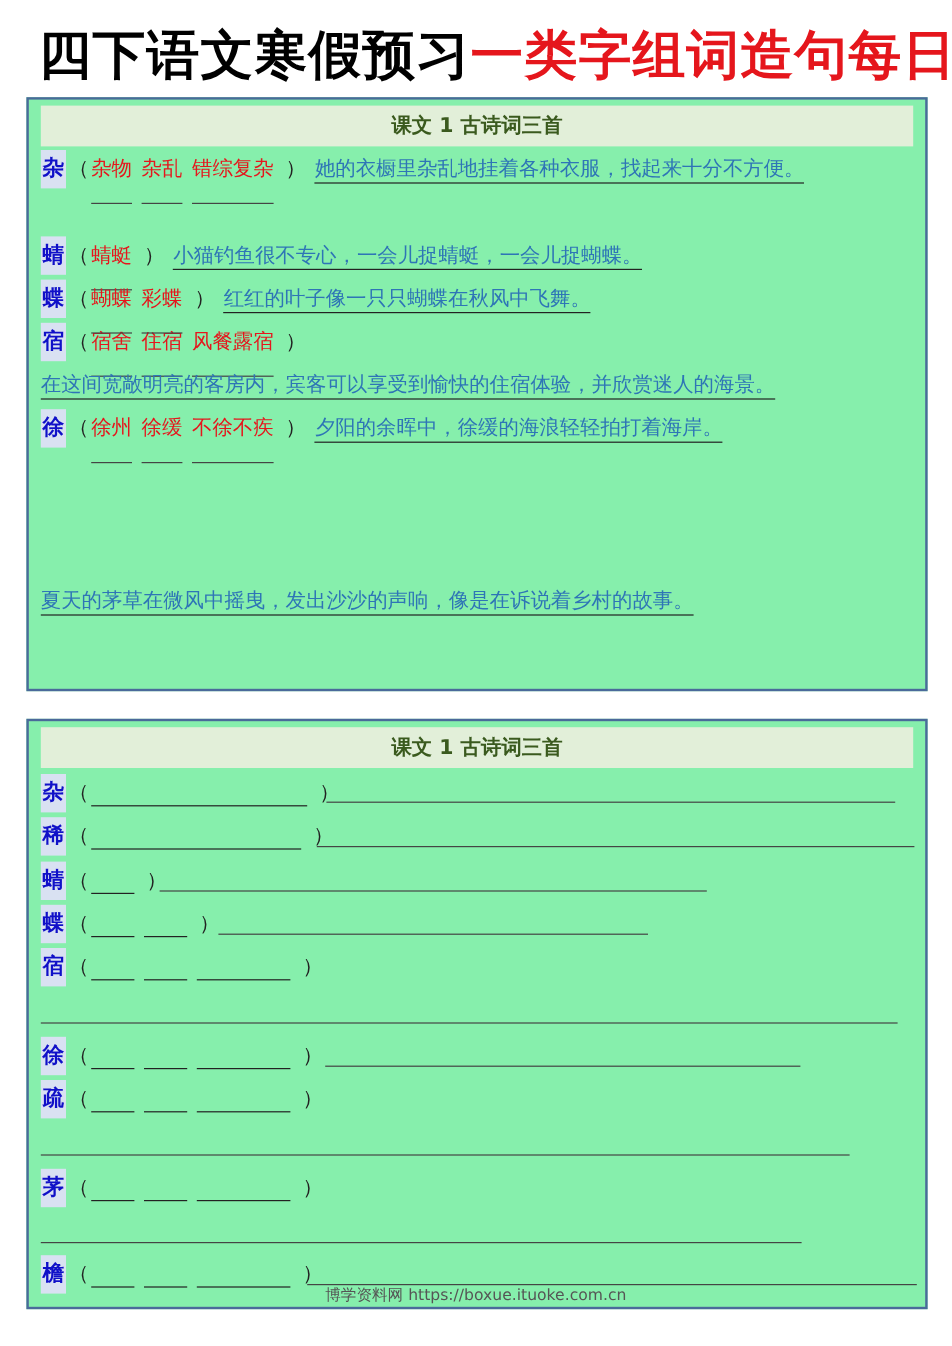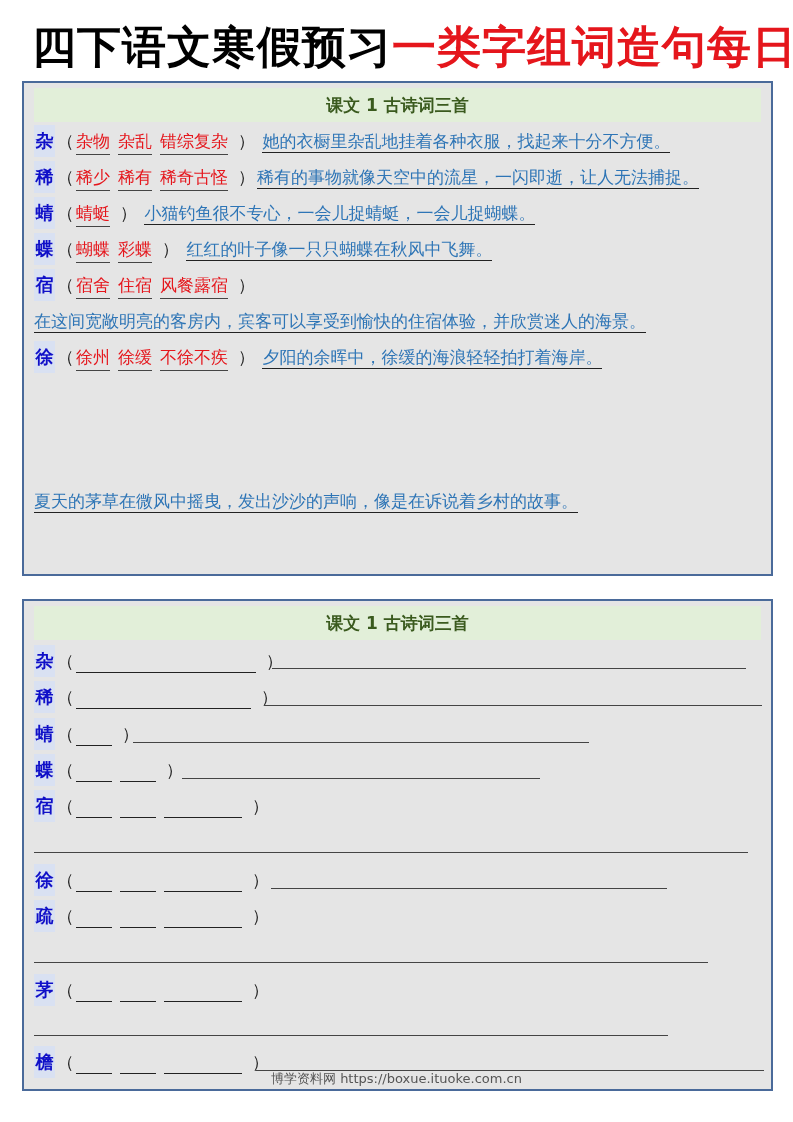--- a/index.html
+++ b/index.html
@@ -2,32 +2,32 @@
 <html><head>
 <meta charset="utf-8">
 <style>
   html, body { margin:0; padding:0; }
   body { width:793px; height:1122px; background:#ffffff; position:relative; overflow:hidden;
          font-family:"DejaVu Sans", sans-serif; }
   .title { position:absolute; left:32px; top:22px; height:50px; white-space:nowrap;
            font-family:"DejaVu Serif", serif; font-size:44px; font-weight:bold; letter-spacing:1px; line-height:50px;text-align:right; }
   .title .t-black { color:#000000; }
   .title .t-red { color:#e5161c; }
-  .panel { position:absolute; left:22px; width:751px; border:2px solid #4a6a9a; background:#e5e5e5; box-sizing:border-box; }
+  .panel { position:absolute; left:22px; width:751px; border:2px solid #4a6a9a; background:#86efac; box-sizing:border-box; }
   .panel1 { top:81px; height:495px; }
   .panel2 { top:599px; height:492px; }
   .hdr { position:absolute; left:10px; right:10px; height:34px; background:#e2efd9;
          text-align:center; line-height:34px; font-size:17px; font-weight:bold; color:#3a5a1e; }
   .panel1 .hdr { top:5px; }
   .panel2 .hdr { top:5px; }
   .row { position:absolute; left:10px; height:32px; line-height:32px; font-size:17px; white-space:nowrap; }
   .ch { display:inline-block; background:#d9e1f2; color:#1010c8; font-weight:bold; font-size:18px;
         width:21px; text-align:center; height:32px; line-height:32px; vertical-align:top; }
   .paren { color:#222; font-size:17px; margin:0 2px; }
-  .w { color:#e5161c; border-bottom:1.5px solid #444; margin-right:8px; padding-bottom:3px; }
+  .w { color:#e5161c; border-bottom:1.5px solid #444; margin-right:8px; padding-bottom:18px; }
   .w:last-of-type { margin-right:0; }
   .s { color:#2e75b6; border-bottom:1.5px solid #222; padding-bottom:1px; }
   .line-only { position:absolute; left:10px; height:32px; line-height:32px; font-size:17px; white-space:nowrap; }
   .blank { display:inline-block; border-bottom:1.5px solid #222; height:20px; vertical-align:middle; margin-right:8px; }
   .blank:last-child { margin-right:0; }
   .bline { position:absolute; border-bottom:1.5px solid #444; height:0; }
   .watermark { position:absolute; left:0; width:793px; top:1070px; text-align:center; font-size:13px; color:#555;
                font-family:"DejaVu Sans", sans-serif; }
 </style>
 </head>
@@ -38,23 +38,20 @@
 </div>
 
 <div class="panel panel1">
   <div class="hdr">课文 1 古诗词三首</div>
 
   <div class="row" style="top:42px">
     <span class="ch">杂</span><span class="paren">（</span><span class="w">杂物</span><span class="w">杂乱</span><span class="w">错综复杂</span><span class="paren">）</span>
     <span class="s">她的衣橱里杂乱地挂着各种衣服，找起来十分不方便。</span>
   </div>
 
-  <div class="row" style="top:78px">
-    <span class="ch">稀</span><span class="paren">（</span><span class="w">稀少</span><span class="w">稀有</span><span class="w">稀奇古怪</span><span class="paren">）</span><span class="s">稀有的事物就像天空中的流星，一闪即逝，让人无法捕捉。</span>
-  </div>
 
   <div class="row" style="top:114px">
     <span class="ch">蜻</span><span class="paren">（</span><span class="w">蜻蜓</span><span class="paren">）</span>
     <span class="s">小猫钓鱼很不专心，一会儿捉蜻蜓，一会儿捉蝴蝶。</span>
   </div>
 
   <div class="row" style="top:186px">
     <span class="ch">宿</span><span class="paren">（</span><span class="w">宿舍</span><span class="w">住宿</span><span class="w">风餐露宿</span><span class="paren">）</span>
   </div>
 

